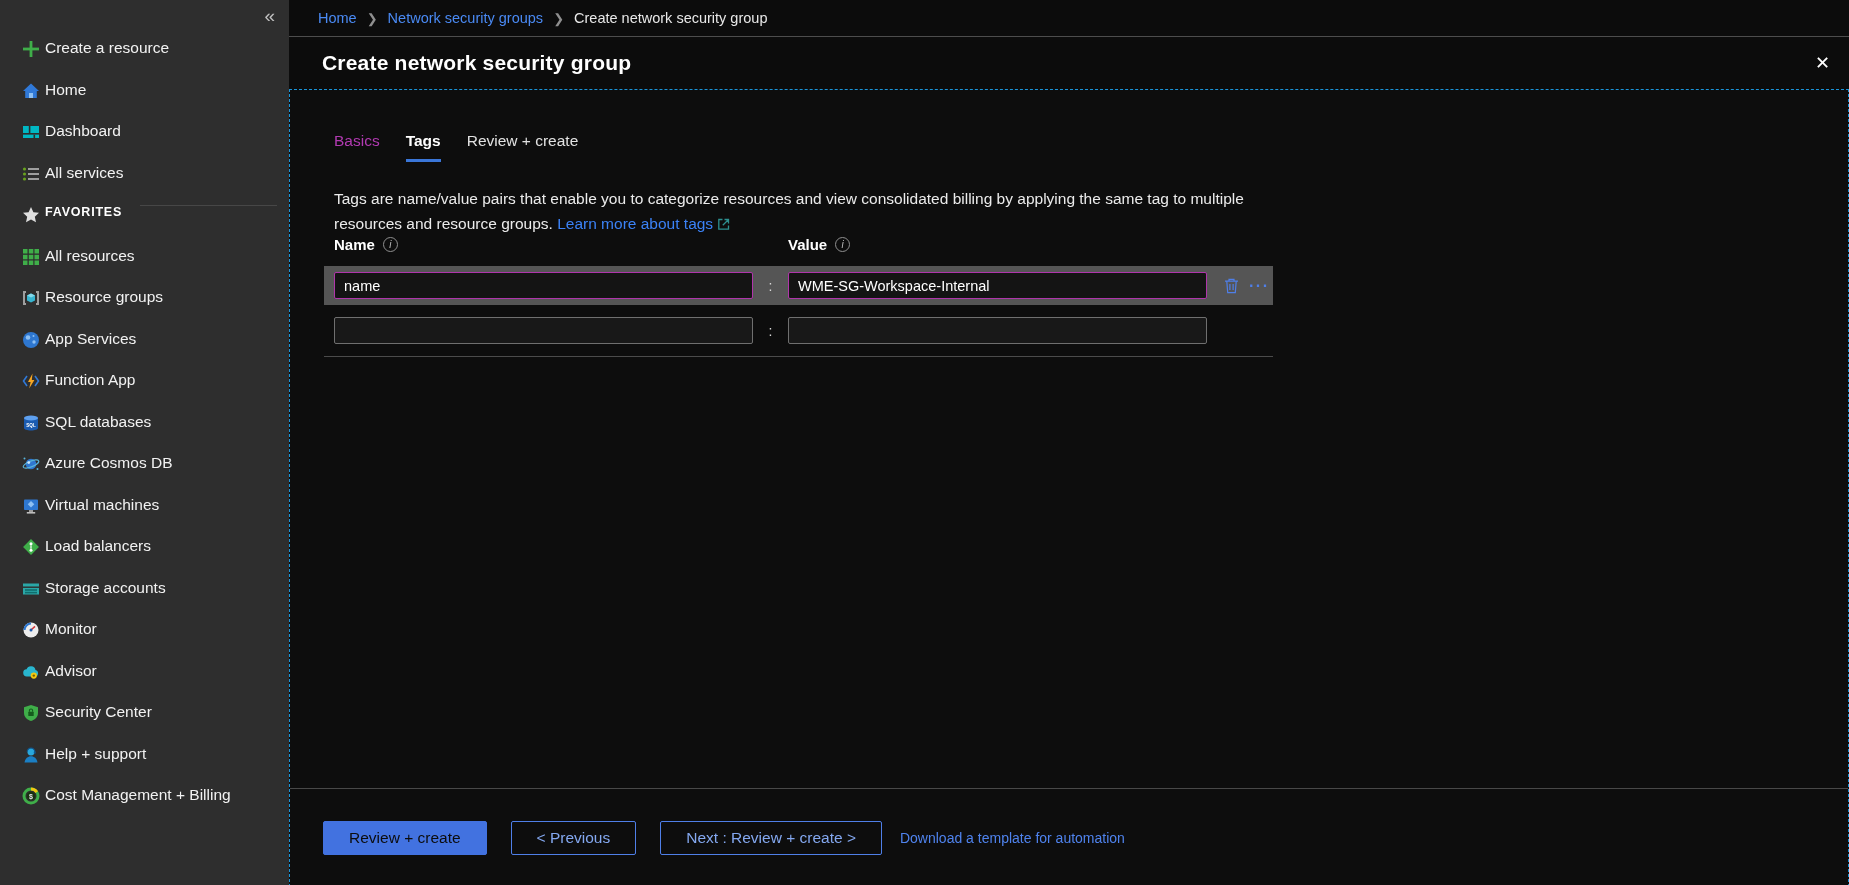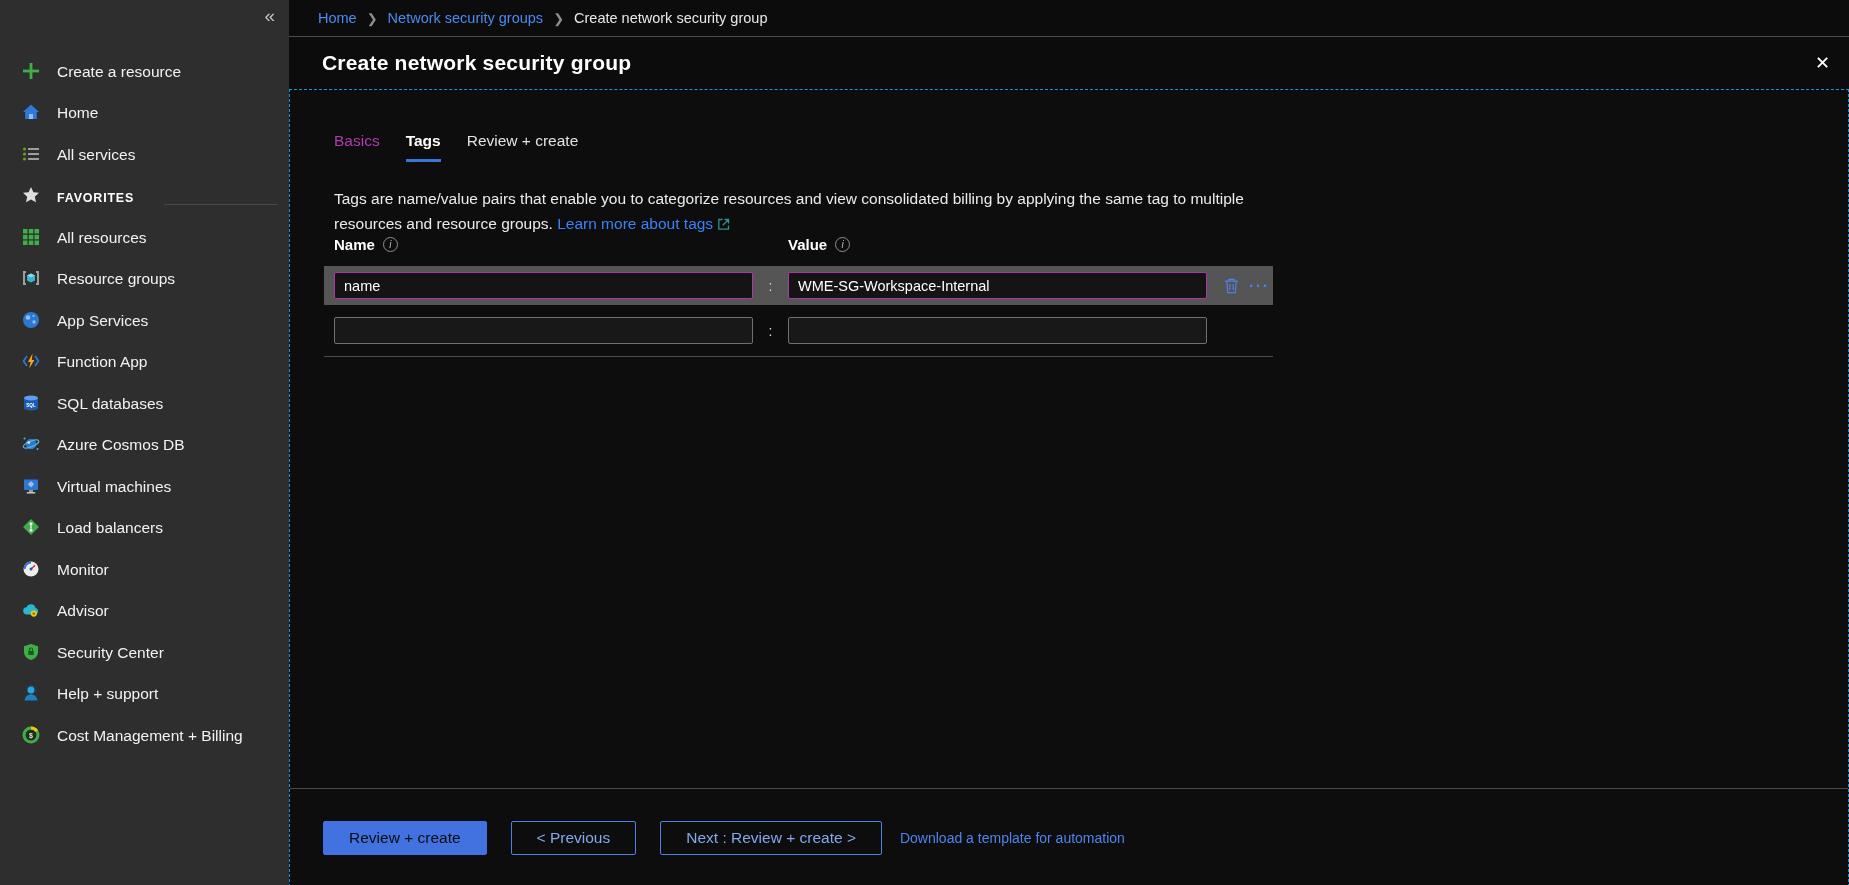--- a/index.html
+++ b/index.html
@@ -3,22 +3,22 @@
 <meta charset="utf-8">
 <style>
   html,body{margin:0;padding:0}
   body{width:1849px;height:885px;background:#0d0d0d;font-family:"Liberation Sans",sans-serif;
        overflow:hidden;position:relative;color:#e8e8e8;-webkit-font-smoothing:antialiased}
 
   
   .sidebar{position:absolute;left:0;top:0;width:289px;height:885px;background:#2e2e2e;z-index:2}
   .collapse{position:absolute;top:6px;right:14px;font-size:19px;color:#c0c0c0;cursor:pointer;line-height:1}
   .nav{margin-top:39px}
-  .nav-item{height:41.5px;display:flex;align-items:flex-end;padding-left:21px;font-size:15.5px;
-            color:#f2f2f2;cursor:pointer;gap:16px;white-space:nowrap}
+  .nav-item{height:41.5px;display:flex;align-items:flex-start;padding-left:21px;font-size:15.5px;
+            color:#f2f2f2;cursor:pointer;gap:4px;white-space:nowrap}
   .nav-item .icon{width:20px;height:20px;display:flex;align-items:center;justify-content:center;flex:none}
   .nav-item.fav{font-size:12.5px;font-weight:bold;letter-spacing:.8px;color:#fff;cursor:default}
   .nav-item.fav::after{content:"";flex:1;height:1px;background:#474747;margin:0 12px 0 14px}
 
   
   .main{position:absolute;left:289px;top:0;right:0;bottom:0;background:#0c0c0c}
   .breadcrumb{height:37px;display:flex;align-items:center;gap:10px;padding-left:29px;font-size:14.5px;
               border-bottom:1px solid #4d4d4d;box-sizing:border-box}
   .breadcrumb a{color:#4a8af4;text-decoration:none;cursor:pointer}
   .breadcrumb .sep{color:#8f8f8f;font-size:13px;margin-top:1px}
@@ -91,20 +91,31 @@
       <div class="nav-item">
         <span class="icon">
           <svg width="18" height="18" viewBox="0 0 18 18">
               <path d="M9 1.5l8 7.5h-2.2v7H3.2V9H1z" fill="#3079d8"></path>
               <rect x="7" y="11" width="4" height="5" fill="#8ec0f2"></rect>
             </svg>
         </span>
         <span class="lbl">Home</span>
       </div>
 
+      <div class="nav-item">
+        <span class="icon">
+          <svg width="18" height="18" viewBox="0 0 18 18">
+              <rect x="1" y="3" width="16" height="12" fill="#00b7c3"></rect>
+              <rect x="6.8" y="3" width="1.6" height="7" fill="#2e2e2e"></rect>
+              <rect x="1" y="10" width="16" height="1.6" fill="#2e2e2e"></rect>
+              <rect x="11.5" y="11.6" width="1.6" height="3.4" fill="#2e2e2e"></rect>
+            </svg>
+        </span>
+        <span class="lbl">Dashboard</span>
+      </div>
 
       <div class="nav-item">
         <span class="icon">
           <svg width="18" height="18" viewBox="0 0 18 18">
               <circle cx="2.5" cy="4" r="1.6" fill="#68a11e"></circle>
               <circle cx="2.5" cy="9" r="1.6" fill="#68a11e"></circle>
               <circle cx="2.5" cy="14" r="1.6" fill="#68a11e"></circle>
               <rect x="6" y="3" width="11" height="2" fill="#9e9e9e"></rect>
               <rect x="6" y="8" width="11" height="2" fill="#9e9e9e"></rect>
               <rect x="6" y="13" width="11" height="2" fill="#9e9e9e"></rect>
@@ -216,20 +227,31 @@
           <svg width="18" height="18" viewBox="0 0 18 18">
               <rect x="3.4" y="3.4" width="11.2" height="11.2" transform="rotate(45 9 9)" fill="#3fae49"></rect>
               <circle cx="9" cy="5.8" r="1.5" fill="#fff"></circle>
               <circle cx="9" cy="12.2" r="1.5" fill="#fff"></circle>
               <path d="M9 7.3v3.4" stroke="#fff" stroke-width="1.2"></path>
             </svg>
         </span>
         <span class="lbl">Load balancers</span>
       </div>
 
+      <div class="nav-item">
+        <span class="icon">
+          <svg width="18" height="18" viewBox="0 0 18 18">
+              <rect x="1" y="3.5" width="16" height="11" fill="#2aa7a7"></rect>
+              <rect x="1" y="6.5" width="16" height="1.4" fill="#2e2e2e"></rect>
+              <rect x="3" y="9.2" width="12" height="1.6" fill="#0f6d6d"></rect>
+              <rect x="3" y="11.8" width="12" height="1.6" fill="#0f6d6d"></rect>
+            </svg>
+        </span>
+        <span class="lbl">Storage accounts</span>
+      </div>
 
 
       <div class="nav-item">
         <span class="icon">
           <svg width="18" height="18" viewBox="0 0 18 18">
               <circle cx="9" cy="9" r="7.5" fill="#ededed"></circle>
               <path d="M2.5 9A6.5 6.5 0 0 1 9 2.5" stroke="#2e77d0" stroke-width="2.2" fill="none"></path>
               <path d="M9 9l4-3.6" stroke="#d13438" stroke-width="1.5"></path>
               <circle cx="9" cy="9" r="1.5" fill="#1b5bb0"></circle>
             </svg>

